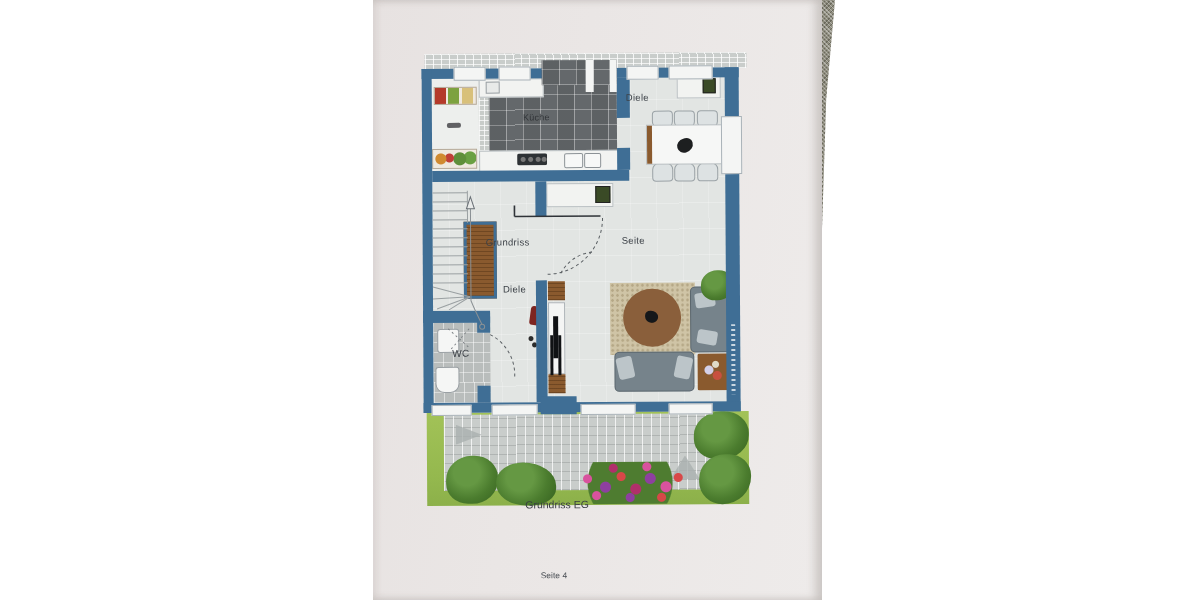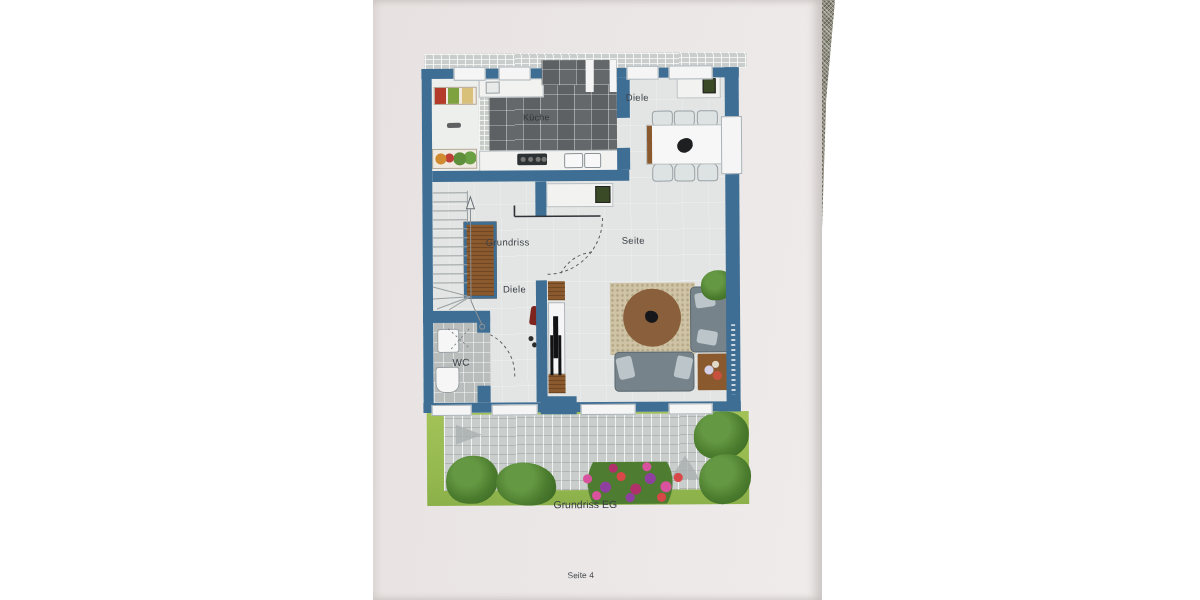--- a/index.html
+++ b/index.html
@@ -45,21 +45,21 @@
   .woodbox{background:var(--wood);
      background-image:repeating-linear-gradient(0deg,rgba(60,35,12,.35) 0 1px,transparent 1px 4px);z-index:3;}
   .gray-furn{background:var(--sofa);border-radius:5px;z-index:3;
      box-shadow:inset 0 0 0 1px rgba(40,50,55,.35);}
   .pillow{background:#bcc5c9;border-radius:3px;z-index:4;position:absolute;}
   .chair{background:#dde2e3;border:1px solid #9aa2a6;border-radius:4px 4px 7px 7px;z-index:2;}
   .room-label{color:var(--label);font-size:9.5px;letter-spacing:.3px;z-index:6;white-space:nowrap;}
   .greenblob{border-radius:50% 45% 50% 42%;z-index:3;
      background:radial-gradient(circle at 40% 35%,#659843 0 30%,#4b7c2e 60%,#35611f 100%);
      background-blend-mode:multiply;}
-  .caption{color:#383d43;z-index:6;text-align:center;}
+  .caption{color:#383d43;z-index:6;text-align:left;}
   svg{position:absolute;z-index:5;}
 </style>
 </head>
 <body>
 
 <div class="abs" id="fabric"></div>
 
 <div class="abs" id="paper">
  <div class="abs" id="plan">
 
@@ -229,19 +229,19 @@
         radial-gradient(circle at 35% 15%,#b0306a 0 4px,transparent 5px),
         radial-gradient(circle at 65% 12%,#d9529e 0 4px,transparent 5px),
         radial-gradient(circle at 50% 50%,#4e7c30 0 70%,transparent 72%);
        background-color:transparent;"></div>
 
   <div class="abs room-label" style="left:254px;top:92px;">Diele</div>
   <div class="abs room-label" style="left:151px;top:112px;color:#24272b;opacity:.8;font-size:9px;">Küche</div>
   <div class="abs room-label" style="left:113px;top:236px;">Grundriss</div>
   <div class="abs room-label" style="left:130px;top:283px;">Diele</div>
   <div class="abs room-label" style="left:249px;top:235px;">Seite</div>
-  <div class="abs room-label" style="left:79px;top:347px;font-size:10px;margin-top:9px;">WC</div>
+  <div class="abs room-label" style="left:79px;top:347px;font-size:10px;">WC</div>
 
   <div class="abs caption" style="left:151px;top:498px;width:120px;font-size:10.5px;">Grundriss EG</div>
   <div class="abs caption" style="left:166px;top:570px;width:80px;font-size:8.5px;color:#4a4f55;">Seite 4</div>
 
  </div>
 </div>
 
 </body></html>

